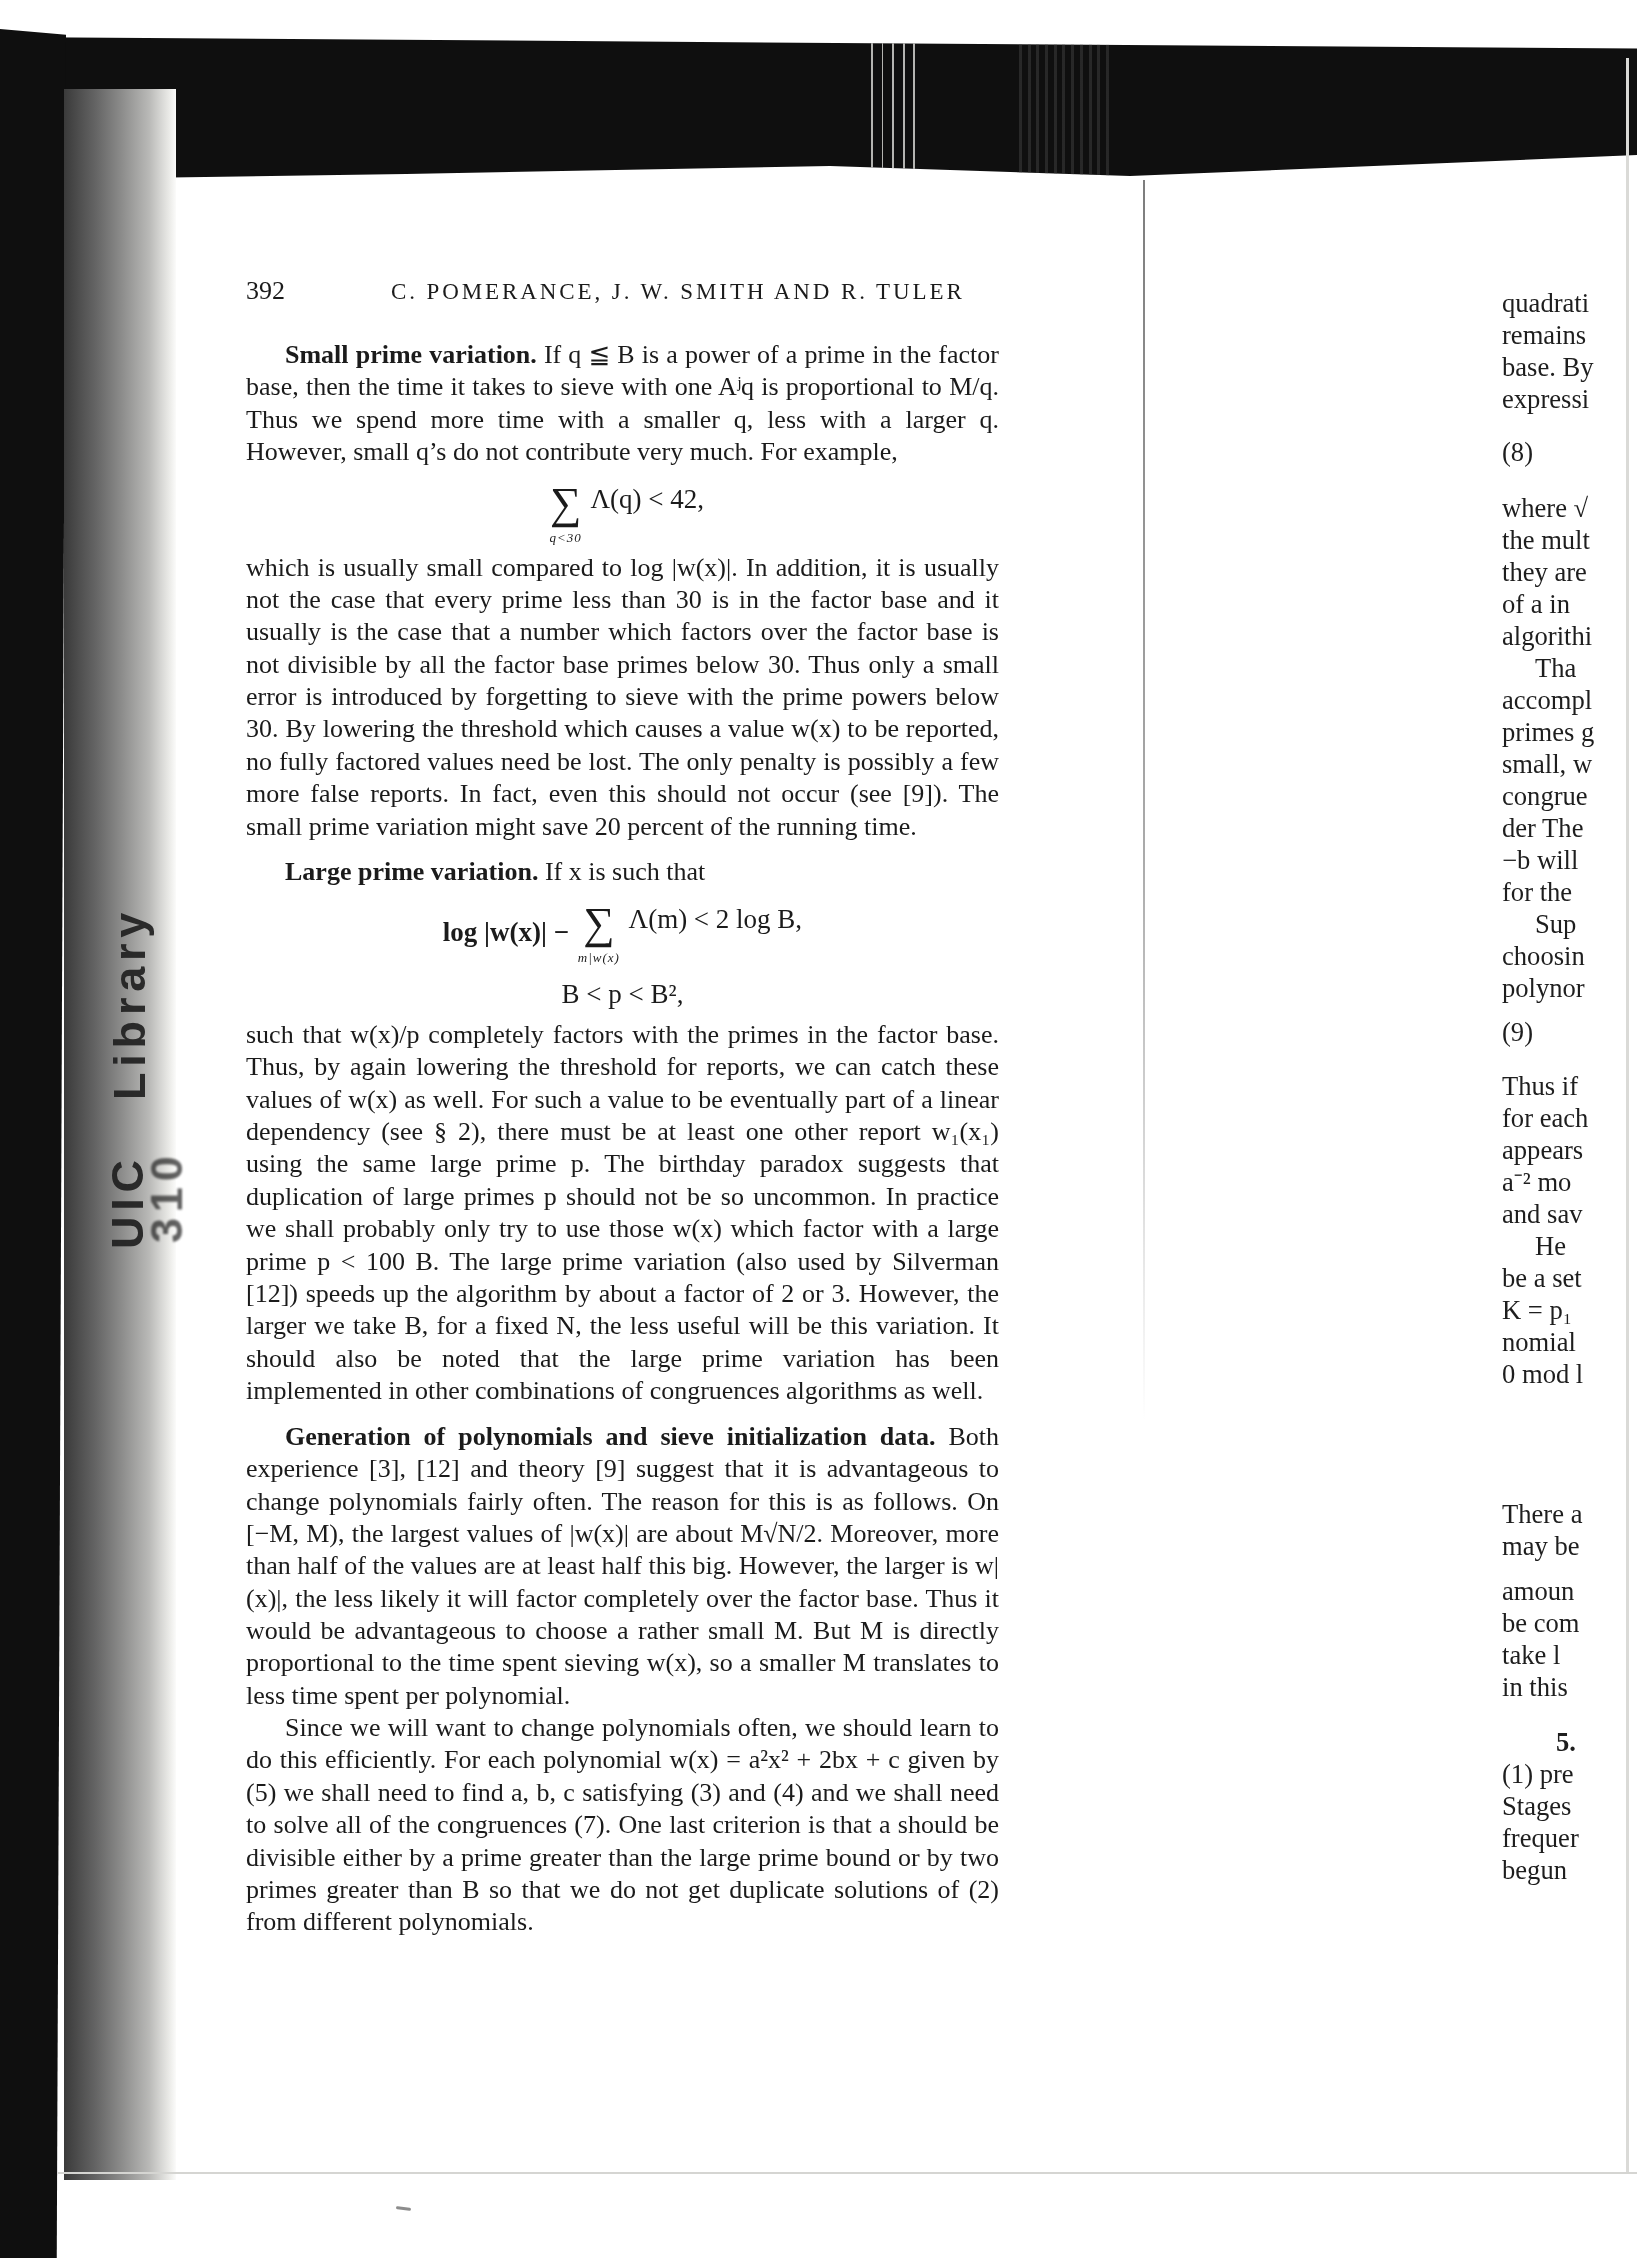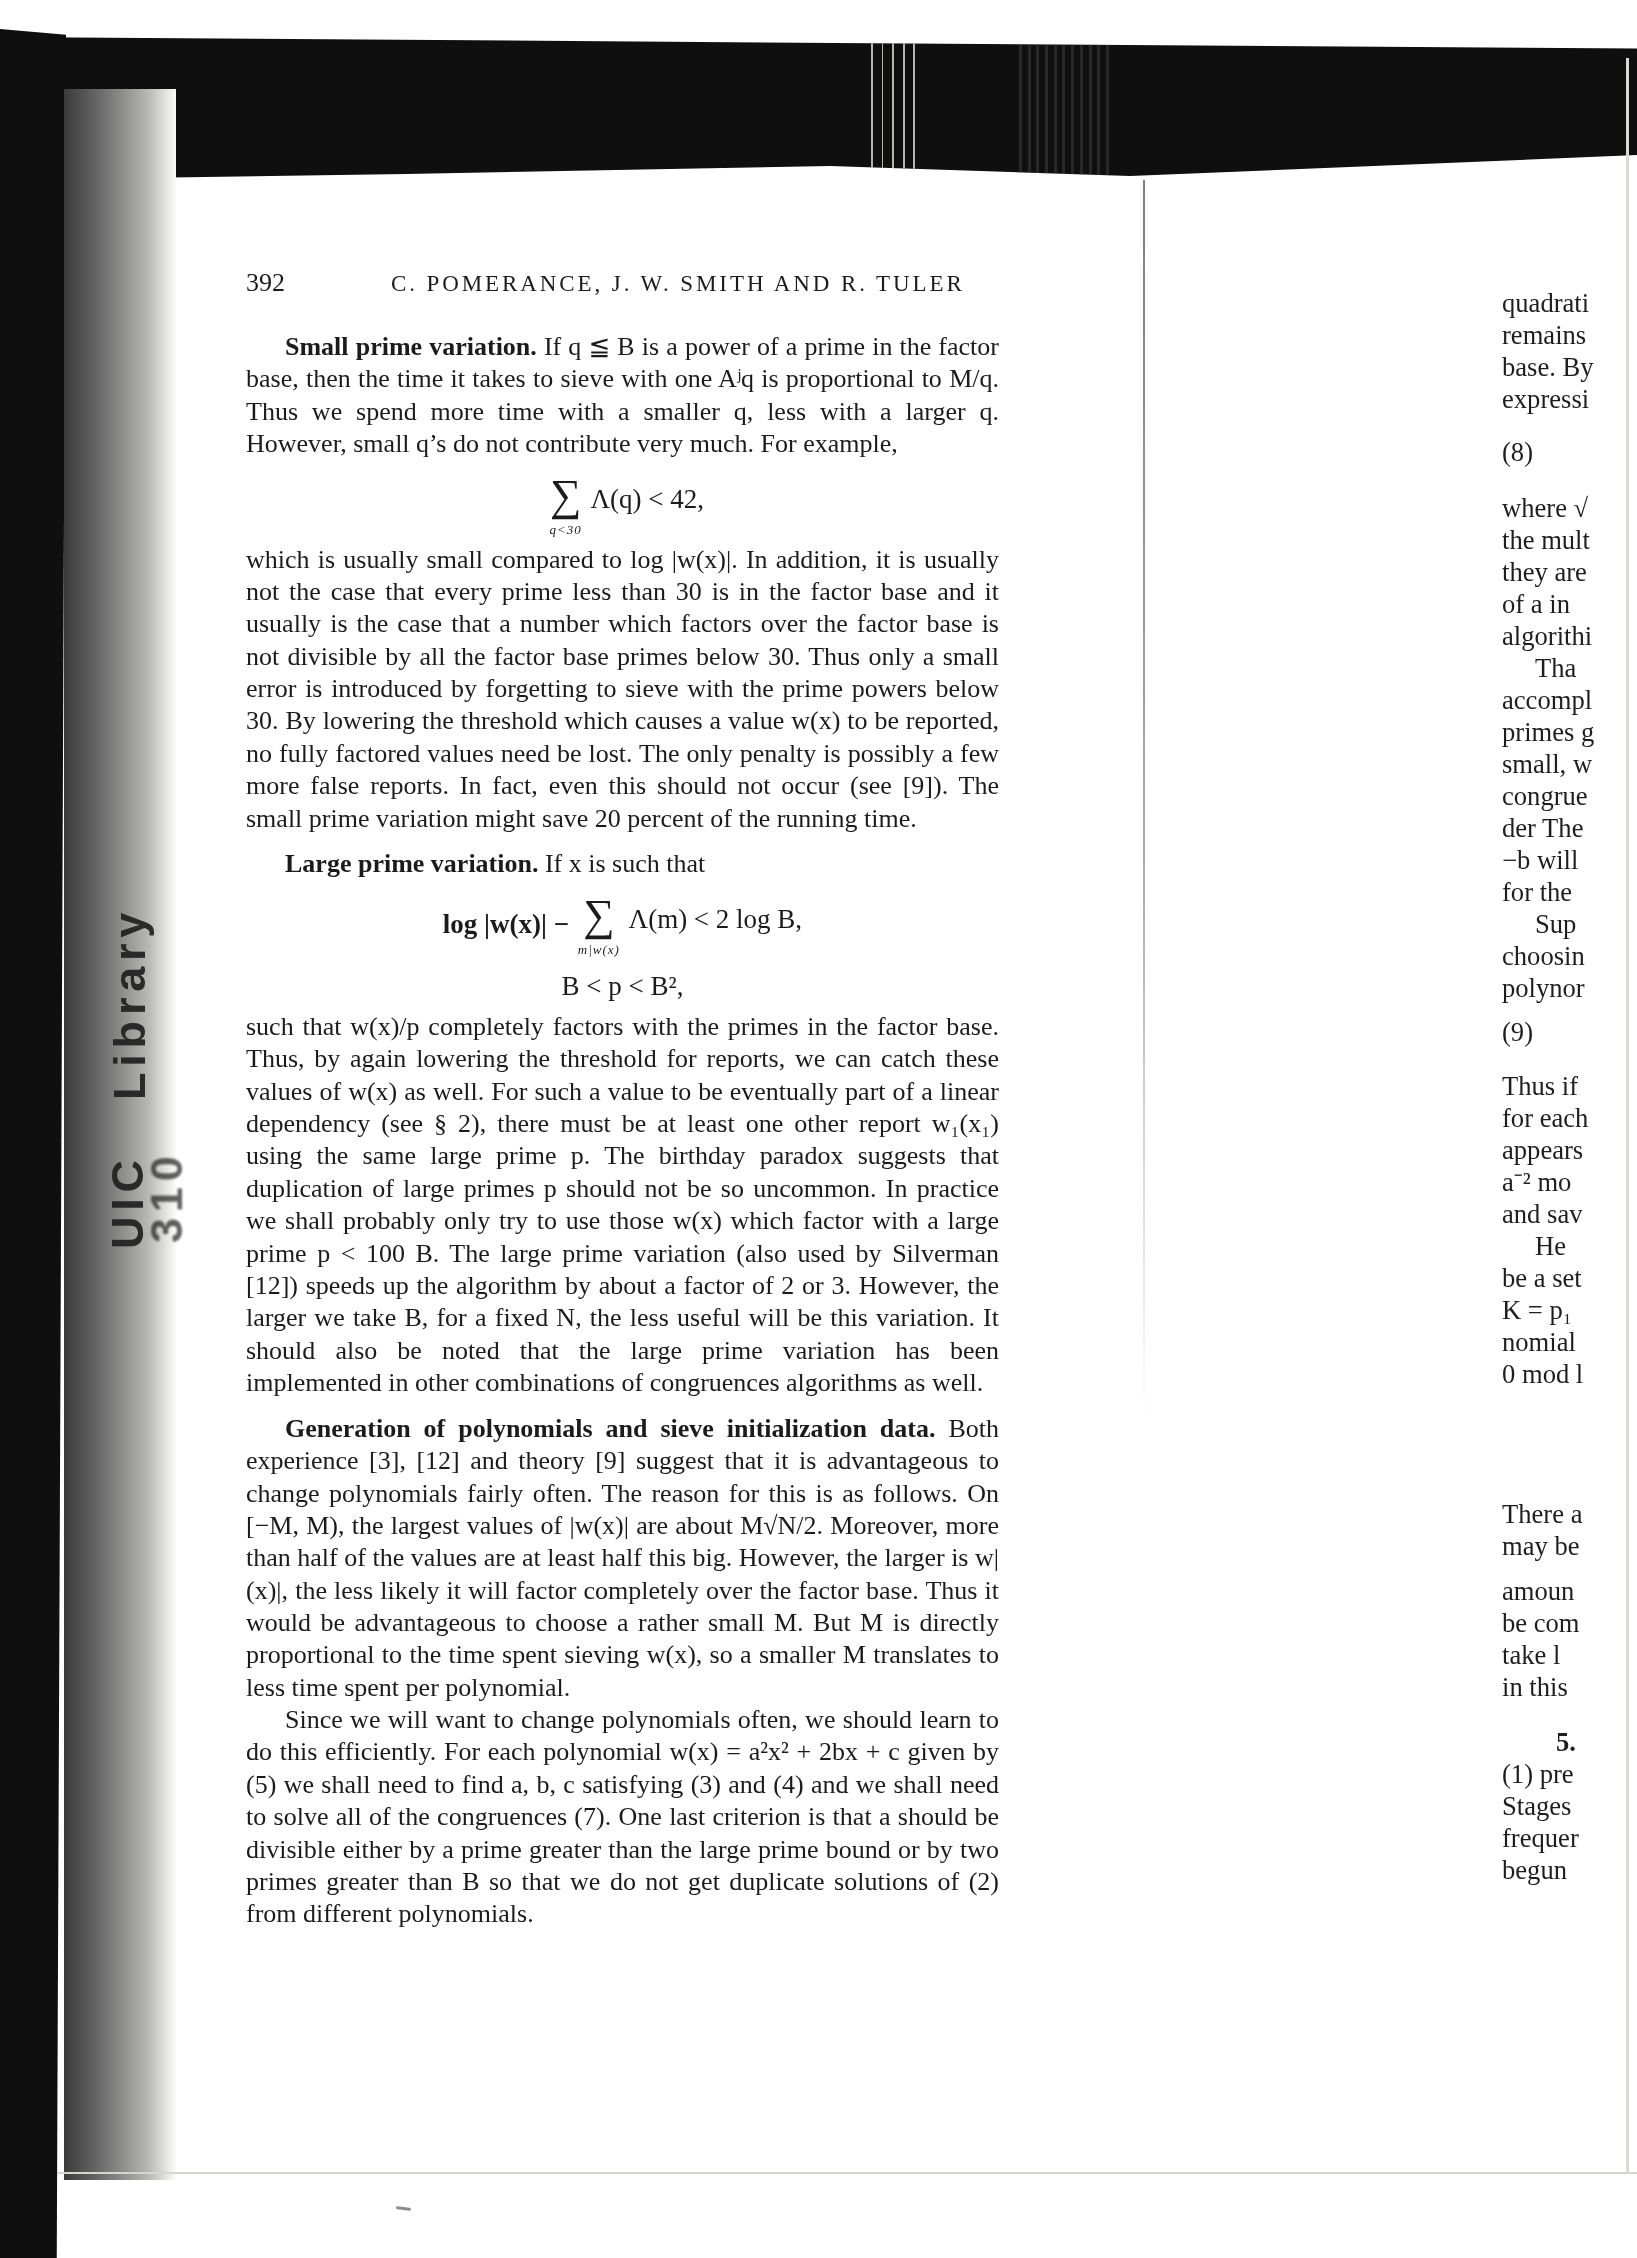--- a/index.html
+++ b/index.html
@@ -22,34 +22,34 @@
 
   
   .stamp-word{position:absolute;transform:rotate(-90deg);transform-origin:0 100%;
             font-family:"Liberation Sans",sans-serif;font-weight:700;font-size:45px;
             letter-spacing:5.8px;color:#202020;filter:blur(0.7px);white-space:nowrap;opacity:.92;}
   .stamp-library{left:156px;top:1048px;}
   .stamp-uic{left:154px;top:1197px;}
   .stamp-310{left:193px;top:1191px;opacity:.7;filter:blur(1.3px);}
 
   
-  .main-page{position:absolute;left:172px;top:170px;width:927px;}
+  .main-page{position:absolute;left:172px;top:178px;width:927px;}
   .header{display:flex;align-items:baseline;margin-left:74px;width:753px;margin-top:98px;}
   .pagenum{width:145px;font-size:26px;}
   .running-head{flex:1;text-align:left;font-size:23px;letter-spacing:2.9px;}
   .text-col{margin-left:74px;width:753px;font-size:26px;line-height:1.245;text-align:justify;}
   .para{margin:0;}
   .mt{margin-top:13.5px;}
   .first{margin-top:33px;}
   .indent{text-indent:39px;}
   .lead{font-weight:bold;}
 
   .formula{display:flex;justify-content:center;align-items:flex-start;margin:13.5px 0 7.7px;font-size:27px;}
   .formula .pre{margin-top:13.5px;font-weight:bold;}
-  .formula .rhs{margin-top:9px;}
+  .formula .rhs{margin-top:1px;}
   .bigsum{display:inline-flex;flex-direction:column;align-items:center;line-height:1;margin:0 8.7px;}
   .bigsum .sigma{font-size:44px;line-height:1;}
   .bigsum .limit{font-size:13px;font-style:italic;margin-top:5px;letter-spacing:1px;}
   .simple{}
   .simple .rhs{margin-top:0;}
 
   
   .next-col{position:absolute;left:1502px;top:288px;width:140px;font-size:26.6px;line-height:1.2;
             color:#1e1e1e;}
   .npl{height:32px;white-space:nowrap;overflow:visible;}

